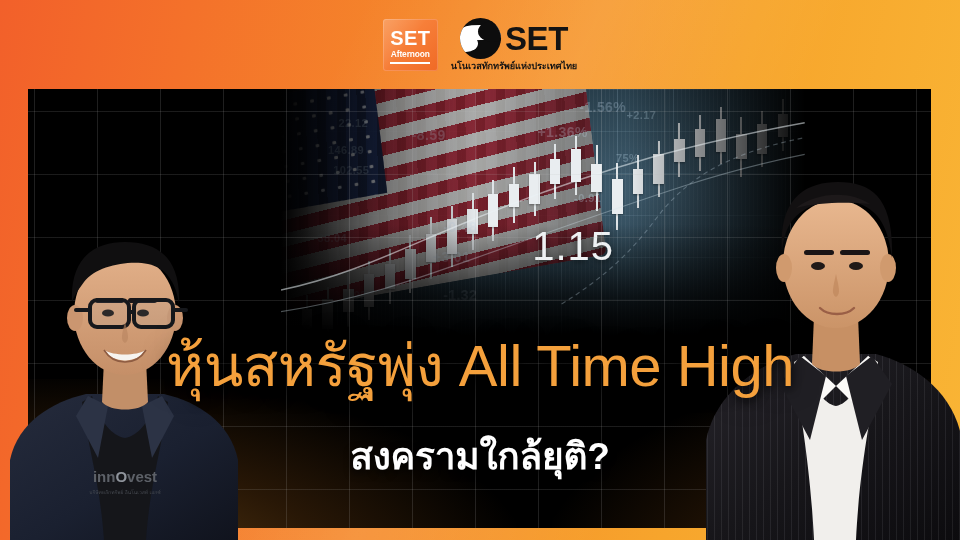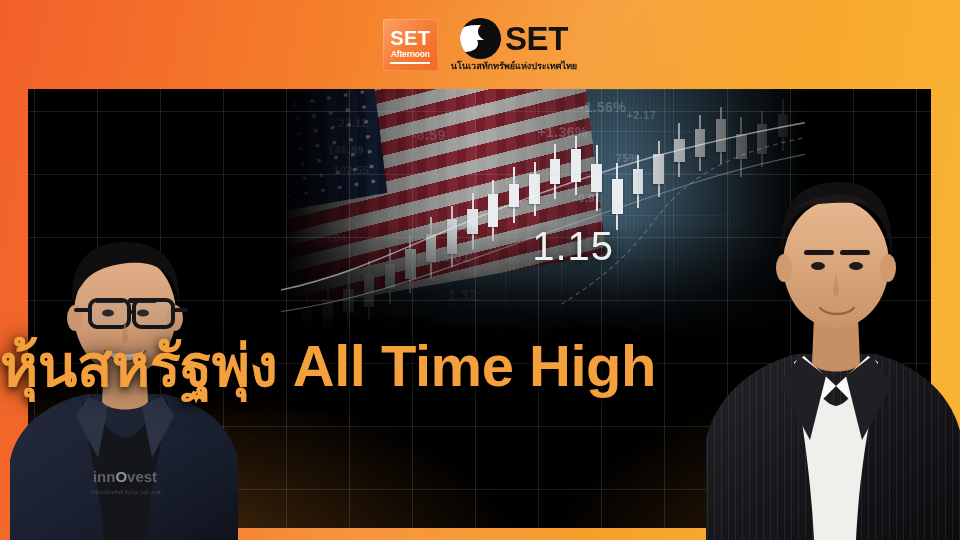--- a/index.html
+++ b/index.html
@@ -287,23 +287,24 @@
 
   
   .p-left{ left:0px; bottom:0; width:250px; height:330px; }
   .p-right{ right:-8px; bottom:0; width:268px; height:400px; }
 
   
   .title-main{
     position:absolute;
     left:0; top:336px;
     width:960px;
+    text-align:center;
     color:#f4a03c;
     font-size:58px;
-    font-weight:700;
+    font-weight:400;
     letter-spacing:-.5px;
     line-height:1.05;
     text-shadow:0 3px 10px rgba(0,0,0,.85), 0 0 26px rgba(0,0,0,.6);
     z-index:12;
     white-space:nowrap;
   }
   .title-sub{
     position:absolute;
     left:0; top:437px;
     width:960px;
@@ -601,14 +602,15 @@
       <ellipse cx="118" cy="126" rx="7" ry="4" fill="#201a18"></ellipse>
       <ellipse cx="156" cy="126" rx="7" ry="4" fill="#201a18"></ellipse>
 
       <path d="M136,134 C133,148 131,154 136,157 C141,154 139,148 136,134Z" fill="#bd8459" opacity=".6"></path>
 
       <path d="M120,168 C128,176 146,176 154,168" fill="none" stroke="#9a5f46" stroke-width="2.4" stroke-linecap="round"></path>
     </svg>
   </div>
 
   <div class="title-main">หุ้นสหรัฐพุ่ง All Time High</div>
+  <div class="title-sub">สงครามใกล้ยุติ?</div>
 
 </div>
 
 </body></html>

